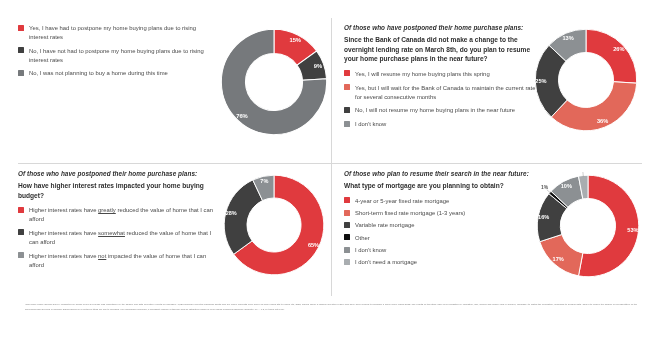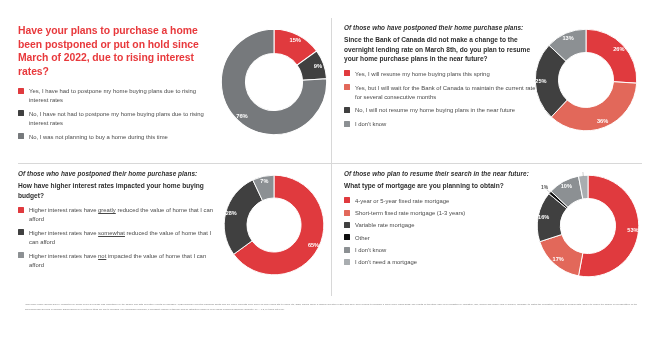--- a/index.html
+++ b/index.html
@@ -127,21 +127,20 @@
 </head>
 <body>
 
 <div class="page">
 
   <div class="divider-v"></div>
   <div class="divider-h"></div>
 
   <div class="panel panel-tl">
     <div class="text-col tc-tl">
-      <h1 class="big-title">Have your plans to purchase a home been postponed or put on hold since March of 2022, due to rising interest rates?</h1>
       <ul class="legend">
         <li>
           <span class="swatch" style="background: rgb(224, 58, 62);"></span>
           <span class="legend-label">Yes, I have had to postpone my home buying plans due to rising interest rates</span>
         </li>
         <li>
           <span class="swatch" style="background: rgb(64, 64, 64);"></span>
           <span class="legend-label">No, I have not had to postpone my home buying plans due to rising interest rates</span>
         </li>
         <li>

